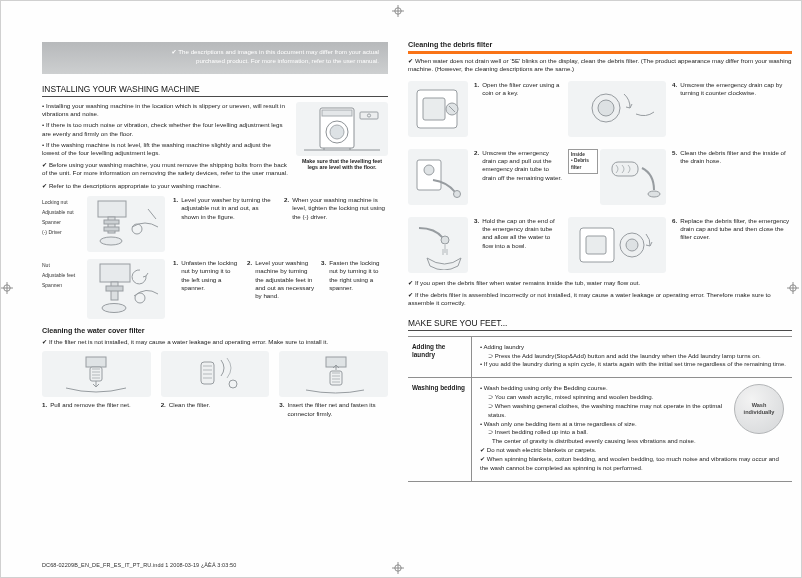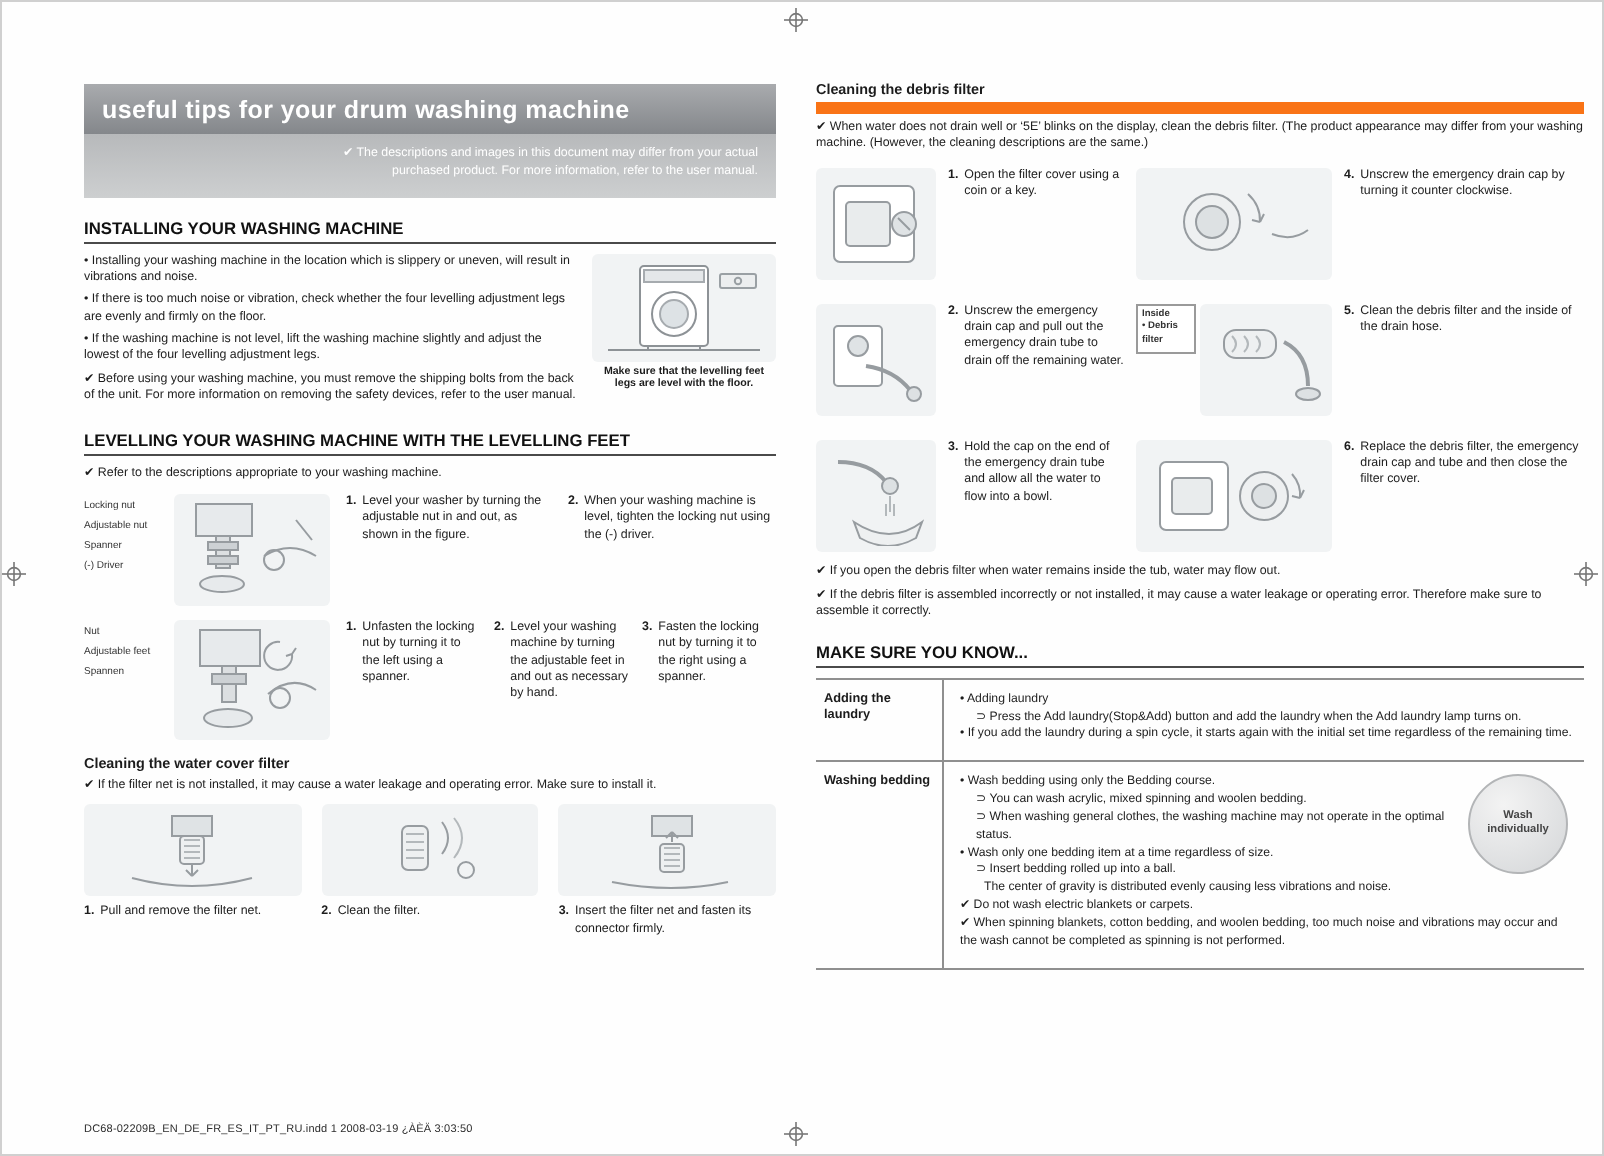--- a/index.html
+++ b/index.html
@@ -23,25 +23,25 @@
     padding:6px 9px 5px;
   }
   .banner-note {
     background:linear-gradient(180deg,#b7b9bb 0%, #cdcfd0 100%);
     color:#fff; font-size:6.2px; line-height:1.5; text-align:right;
     padding:5px 9px 8px;
   }
 
   
   .sec-h {
-    font-size:8.4px; font-weight:bold; color:#111;
+    font-size:8.4px; font-weight:normal; color:#111;
     border-bottom:1.8px solid #4a4a4a; padding-bottom:2px; margin:10px 0 5px;
   }
   .sub-h { font-size:7.2px; font-weight:bold; margin:4px 0 3px; }
-  .sub-h.underlined { border-bottom:6px solid #f97316; padding-bottom:2px; margin-top:0; }
+  .sub-h.underlined { border-bottom:3px solid #f97316; padding-bottom:2px; margin-top:0; }
 
   .note { font-size:6.2px; line-height:1.35; margin:2px 0 4px; }
   .b    { font-size:6.2px; line-height:1.35; margin-bottom:3px; }
 
   
   .install-row { display:flex; gap:8px; }
   .install-text { flex:1; }
   .install-fig { width:92px; text-align:center; }
   .fig {
     background:#f1f3f4; border-radius:3px;
@@ -137,21 +137,20 @@
     <svg width="12" height="12" viewBox="0 0 12 12">
         <circle cx="6" cy="6" r="3.2" fill="none" stroke="#777" stroke-width="0.8"></circle>
         <line x1="6" y1="0" x2="6" y2="12" stroke="#777" stroke-width="0.8"></line>
         <line x1="0" y1="6" x2="12" y2="6" stroke="#777" stroke-width="0.8"></line>
       </svg>
   </div>
 
   <div class="col-left">
 
     <div class="banner">
-      <div class="banner-title">useful tips for your drum washing machine</div>
       <div class="banner-note pre">✔ The descriptions and images in this document may differ from your actual
 purchased product. For more information, refer to the user manual.</div>
     </div>
 
     <div class="sec-h">INSTALLING YOUR WASHING MACHINE</div>
     <div class="install-row">
       <div class="install-text">
         <div class="b">• Installing your washing machine in the location which is slippery or uneven, will result in vibrations and noise.</div>
         <div class="b">• If there is too much noise or vibration, check whether the four levelling adjustment legs are evenly and firmly on the floor.</div>
         <div class="b">• If the washing machine is not level, lift the washing machine slightly and adjust the lowest of the four levelling adjustment legs.</div>
@@ -169,21 +168,20 @@
             <line x1="4" y1="46" x2="80" y2="46" stroke="#8d9296"></line>
             <line x1="24" y1="44" x2="24" y2="46" stroke="#8d9296"></line>
             <line x1="50" y1="44" x2="50" y2="46" stroke="#8d9296"></line>
           </svg>
         </div>
         <div class="fig-caption pre">Make sure that the levelling feet
 legs are level with the floor.</div>
       </div>
     </div>
 
-    <div class="sec-h">LEVELLING YOUR WASHING MACHINE WITH THE LEVELLING FEET</div>
     <div class="note">✔ Refer to the descriptions appropriate to your washing machine.</div>
 
     <div class="lev-row">
       <div class="lev-fig">
         <div class="lev-labels">
           <span>Locking nut</span>
           <span>Adjustable nut</span>
           <span>Spanner</span>
           <span>(-) Driver</span>
         </div>
@@ -383,21 +381,21 @@
       </div>
       <div class="step">
         <span class="step-num">6.</span>
         <span class="step-text">Replace the debris filter, the emergency drain cap and tube and then close the filter cover.</span>
       </div>
     </div>
 
     <div class="note">✔ If you open the debris filter when water remains inside the tub, water may flow out.</div>
     <div class="note">✔ If the debris filter is assembled incorrectly or not installed, it may cause a water leakage or operating error. Therefore make sure to assemble it correctly.</div>
 
-    <div class="sec-h">MAKE SURE YOU KNOW...</div>
+    <div class="sec-h">MAKE SURE YOU FEET...</div>
 
     <div class="ms-table">
       <div class="ms-row">
         <div class="ms-label">Adding the laundry</div>
         <div class="ms-content">
           <div class="ln">• Adding laundry</div>
           <div class="ln ind">⊃ Press the Add laundry(Stop&amp;Add) button and add the laundry when the Add laundry lamp turns on.</div>
           <div class="ln">• If you add the laundry during a spin cycle, it starts again with the initial set time regardless of the remaining time.</div>
         </div>
       </div>

